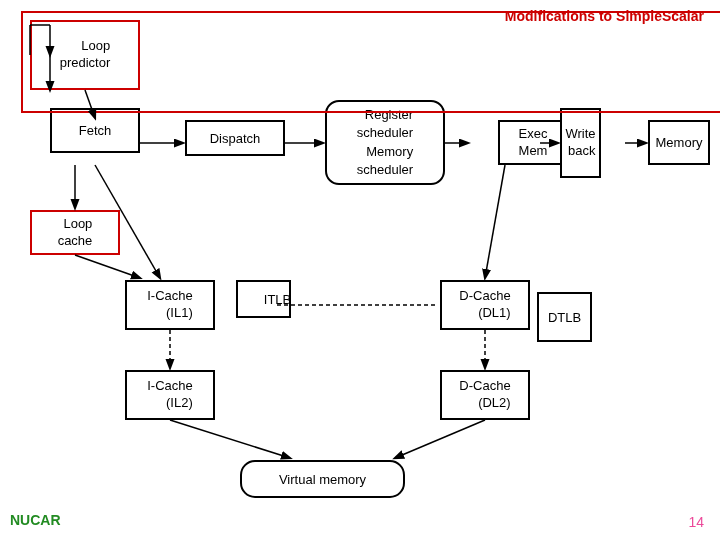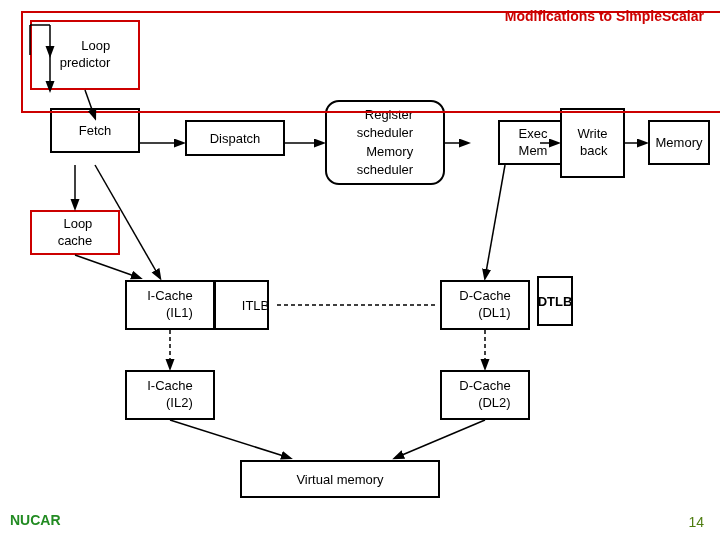--- a/index.html
+++ b/index.html
@@ -47,21 +47,21 @@
       left: 10px;
       font-size: 18px;
       font-weight: bold;
       color: #2a7a2a;
     }
     .page-num {
       position: absolute;
       bottom: 10px;
       right: 16px;
       font-size: 14px;
-      color: #4d7c0f;
+      color: #ec4899;
     }
   </style>
 </head>
 <body>
 
 <div class="title">Modifications to SimpleScalar</div>
 
 <div class="box box-red" style="left:30px; top:20px; width:110px; height:70px; white-space:pre-line; line-height:1.3;">
   <span>Loop
 predictor</span>
@@ -80,63 +80,63 @@
 scheduler
 Memory
 scheduler</span>
 </div>
 
 <div class="box" style="left:470px; top:120px; width:70px; height:45px; white-space:pre-line; line-height:1.3;margin-left:28px;">
   <span>Exec
 Mem</span>
 </div>
 
-<div class="box" style="left:560px; top:108px; width:65px; height:70px; white-space:pre-line; line-height:1.3;">
+<div class="box" style="left:560px; top:108px; width:41px; height:70px; white-space:pre-line; line-height:1.3;">
   <span>Write
 back</span>
 </div>
 
 <div class="box" style="left:648px; top:120px; width:62px; height:45px;">
   <span>Memory</span>
 </div>
 
 <div class="box box-red" style="left:30px; top:210px; width:90px; height:45px; white-space:pre-line; line-height:1.3;">
   <span>Loop
 cache</span>
 </div>
 
 <div class="box" style="left:125px; top:280px; width:90px; height:50px; white-space:pre-line; line-height:1.3;">
   <span>I-Cache
 (IL1)</span>
 </div>
 
-<div class="box" style="left:214px; top:280px; width:55px; height:50px;padding-left:28px;">
+<div class="box" style="left:236px; top:280px; width:55px; height:38px;padding-left:28px;">
   <span>ITLB</span>
 </div>
 
 <div class="box" style="left:125px; top:370px; width:90px; height:50px; white-space:pre-line; line-height:1.3;">
   <span>I-Cache
 (IL2)</span>
 </div>
 
 <div class="box" style="left:440px; top:280px; width:90px; height:50px; white-space:pre-line; line-height:1.3;">
   <span>D-Cache
 (DL1)</span>
 </div>
 
-<div class="box" style="left:537px; top:276px; width:36px; height:50px;font-weight:bold;">
+<div class="box" style="left:537px; top:292px; width:55px; height:50px;">
   <span>DTLB</span>
 </div>
 
 <div class="box" style="left:440px; top:370px; width:90px; height:50px; white-space:pre-line; line-height:1.3;">
   <span>D-Cache
 (DL2)</span>
 </div>
 
-<div class="box" style="left:240px; top:460px; width:200px; height:38px;">
+<div class="box" style="left:240px; top:460px; width:165px; height:38px;border-radius:15px;">
   <span>Virtual memory</span>
 </div>
 
 <div class="logo">
   <span style="color:#228B22; font-size:14px; font-weight:900;">NUCAR</span>
 </div>
 
 <div class="page-num">14</div>
 
 <svg class="arrows">

